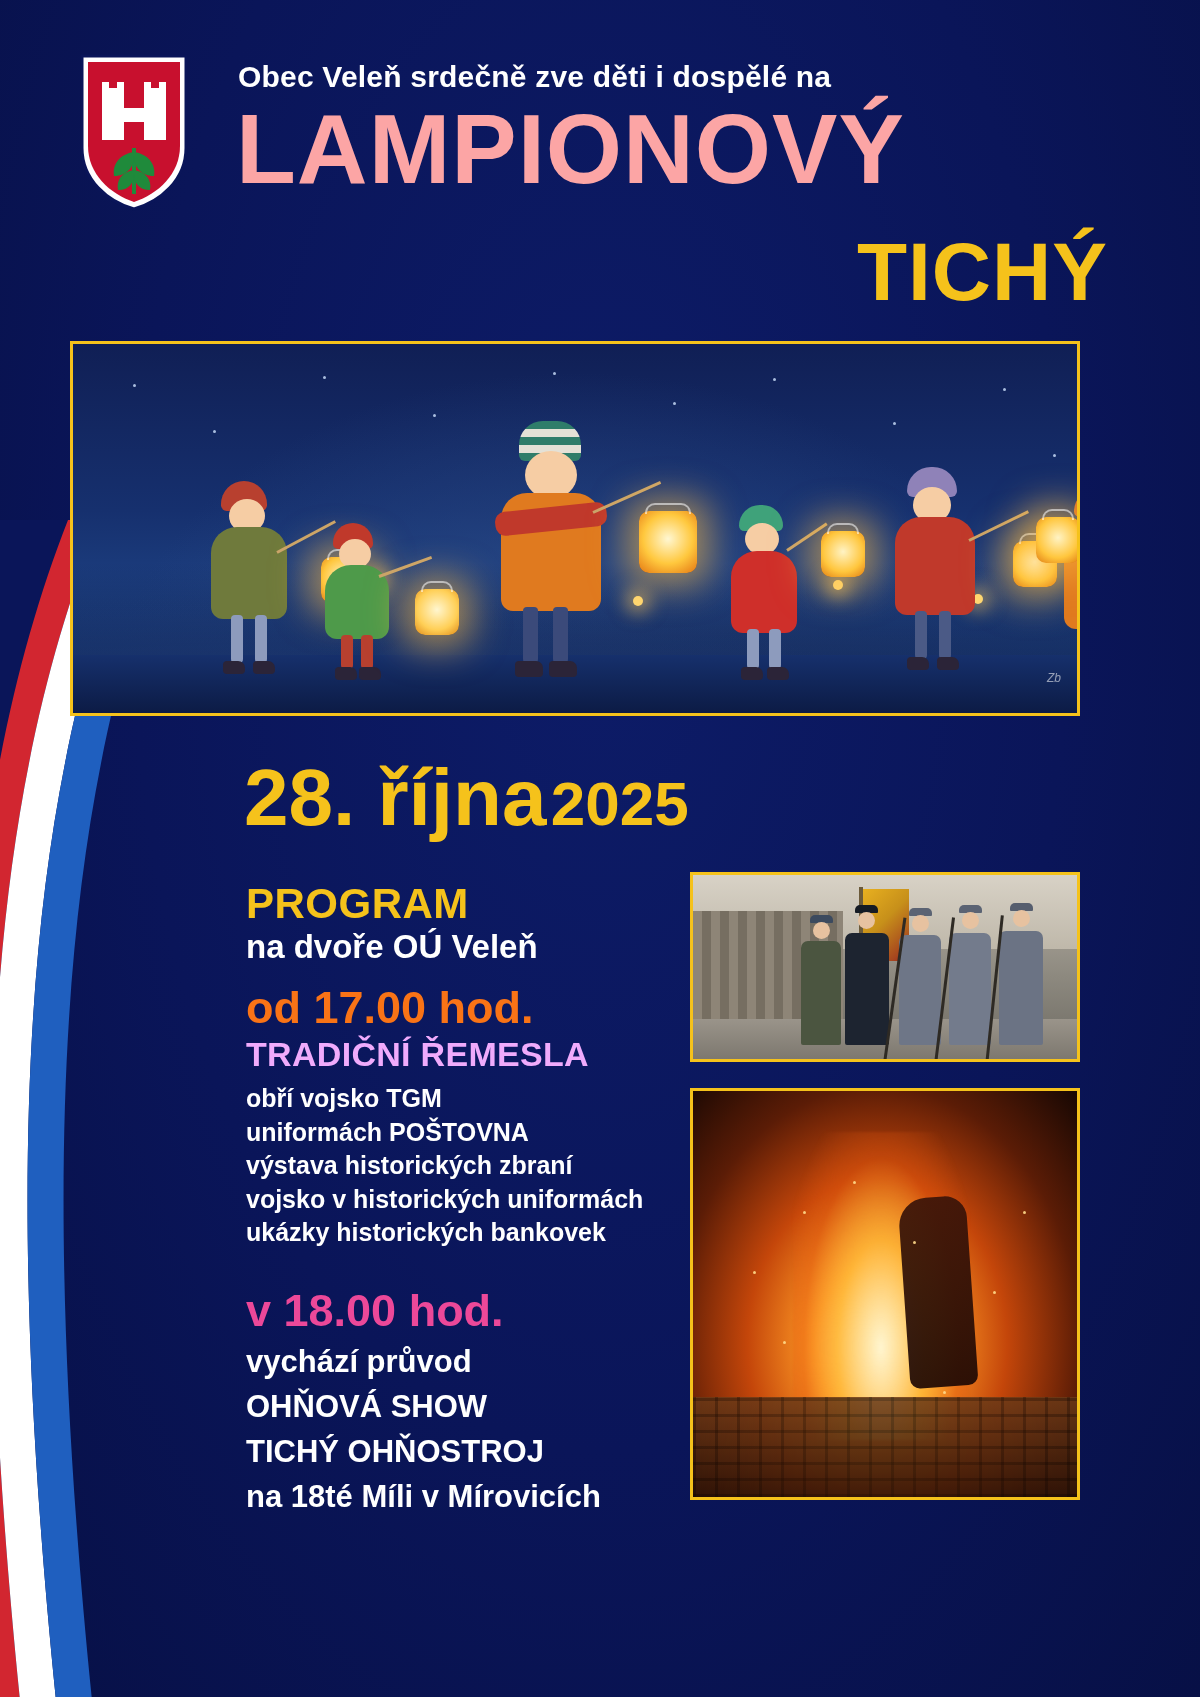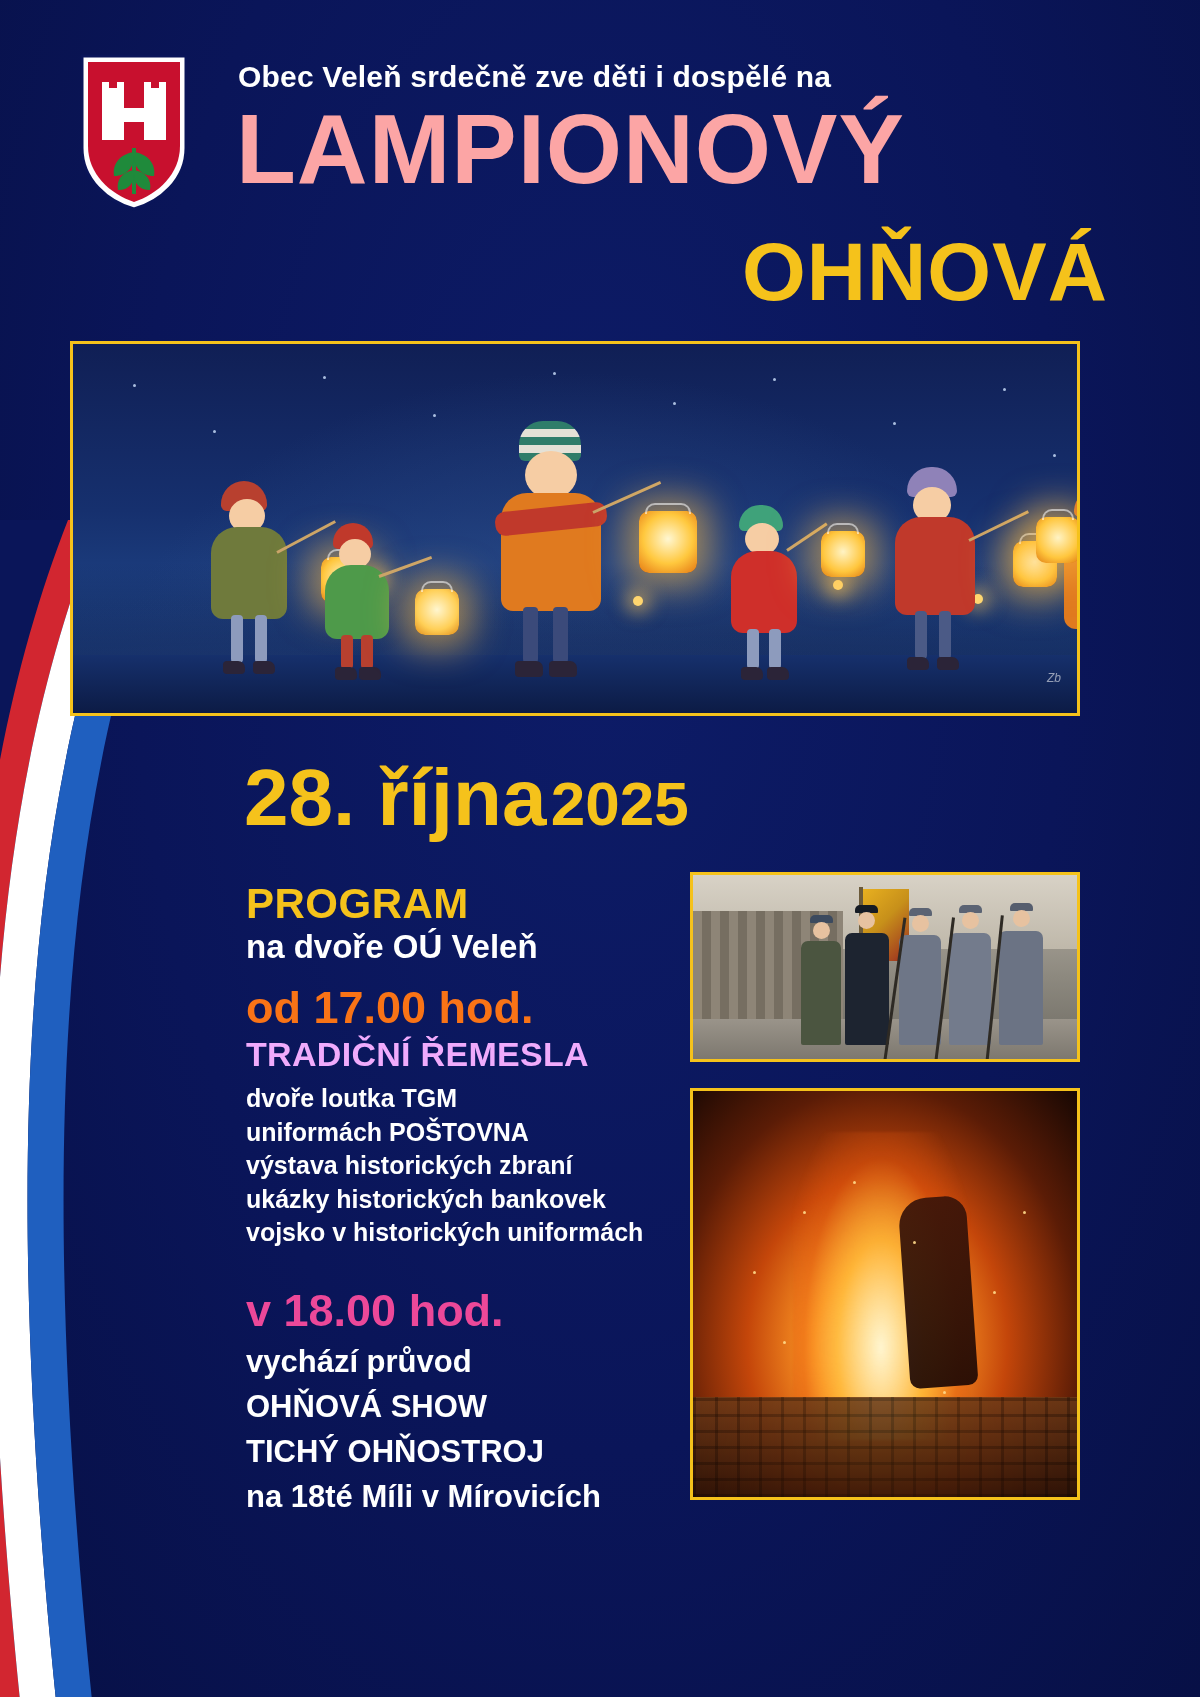--- a/index.html
+++ b/index.html
@@ -391,21 +391,21 @@
     <rect x="54" y="96" width="4" height="46"></rect>
     <path d="M56,100 C42,102 34,112 36,124 C50,124 56,114 56,104 Z"></path>
     <path d="M56,100 C70,102 78,112 76,124 C62,124 56,114 56,104 Z"></path>
     <path d="M56,118 C44,120 38,128 40,138 C52,138 56,130 56,122 Z"></path>
     <path d="M56,118 C68,120 74,128 72,138 C60,138 56,130 56,122 Z"></path>
   </g>
 </svg>
 
 <div class="invite-line">Obec Veleň srdečně zve děti i dospělé na</div>
 <div class="title-main">LAMPIONOVÝ</div>
-<div class="title-sub">OHŇOVÁ</div>
+<div class="title-sub">TICHÝ</div>
 
 <div class="hero-frame">
   <div class="hero-sky"></div>
 
   <div class="star" style="left:60px;  top:40px;"></div>
   <div class="star" style="left:140px; top:86px;"></div>
   <div class="star" style="left:250px; top:32px;"></div>
   <div class="star" style="left:360px; top:70px;"></div>
   <div class="star" style="left:480px; top:28px;"></div>
   <div class="star" style="left:600px; top:58px;"></div>
@@ -498,25 +498,25 @@
   <span class="date-day">28. října</span>
   <span class="date-year">2025</span>
 </div>
 
 <div class="program-label">PROGRAM</div>
 <div class="program-place">na dvoře OÚ Veleň</div>
 
 <div class="time-1">od 17.00 hod.</div>
 <div class="crafts-head">TRADIČNÍ ŘEMESLA</div>
 <ul class="crafts-list">
-  <li>dvoře loutka TGM</li>
+  <li>obří vojsko TGM</li>
   <li>uniformách POŠTOVNA</li>
   <li>výstava historických zbraní</li>
+  <li>vojsko v historických uniformách</li>
   <li>ukázky historických bankovek</li>
-  <li>vojsko v historických uniformách</li>
 </ul>
 
 <div class="time-2">v 18.00 hod.</div>
 <ul class="evening-list">
   <li>vychází průvod</li>
   <li>OHŇOVÁ SHOW</li>
   <li>TICHÝ OHŇOSTROJ</li>
   <li>na 18té Míli v Mírovicích</li>
 </ul>
 

